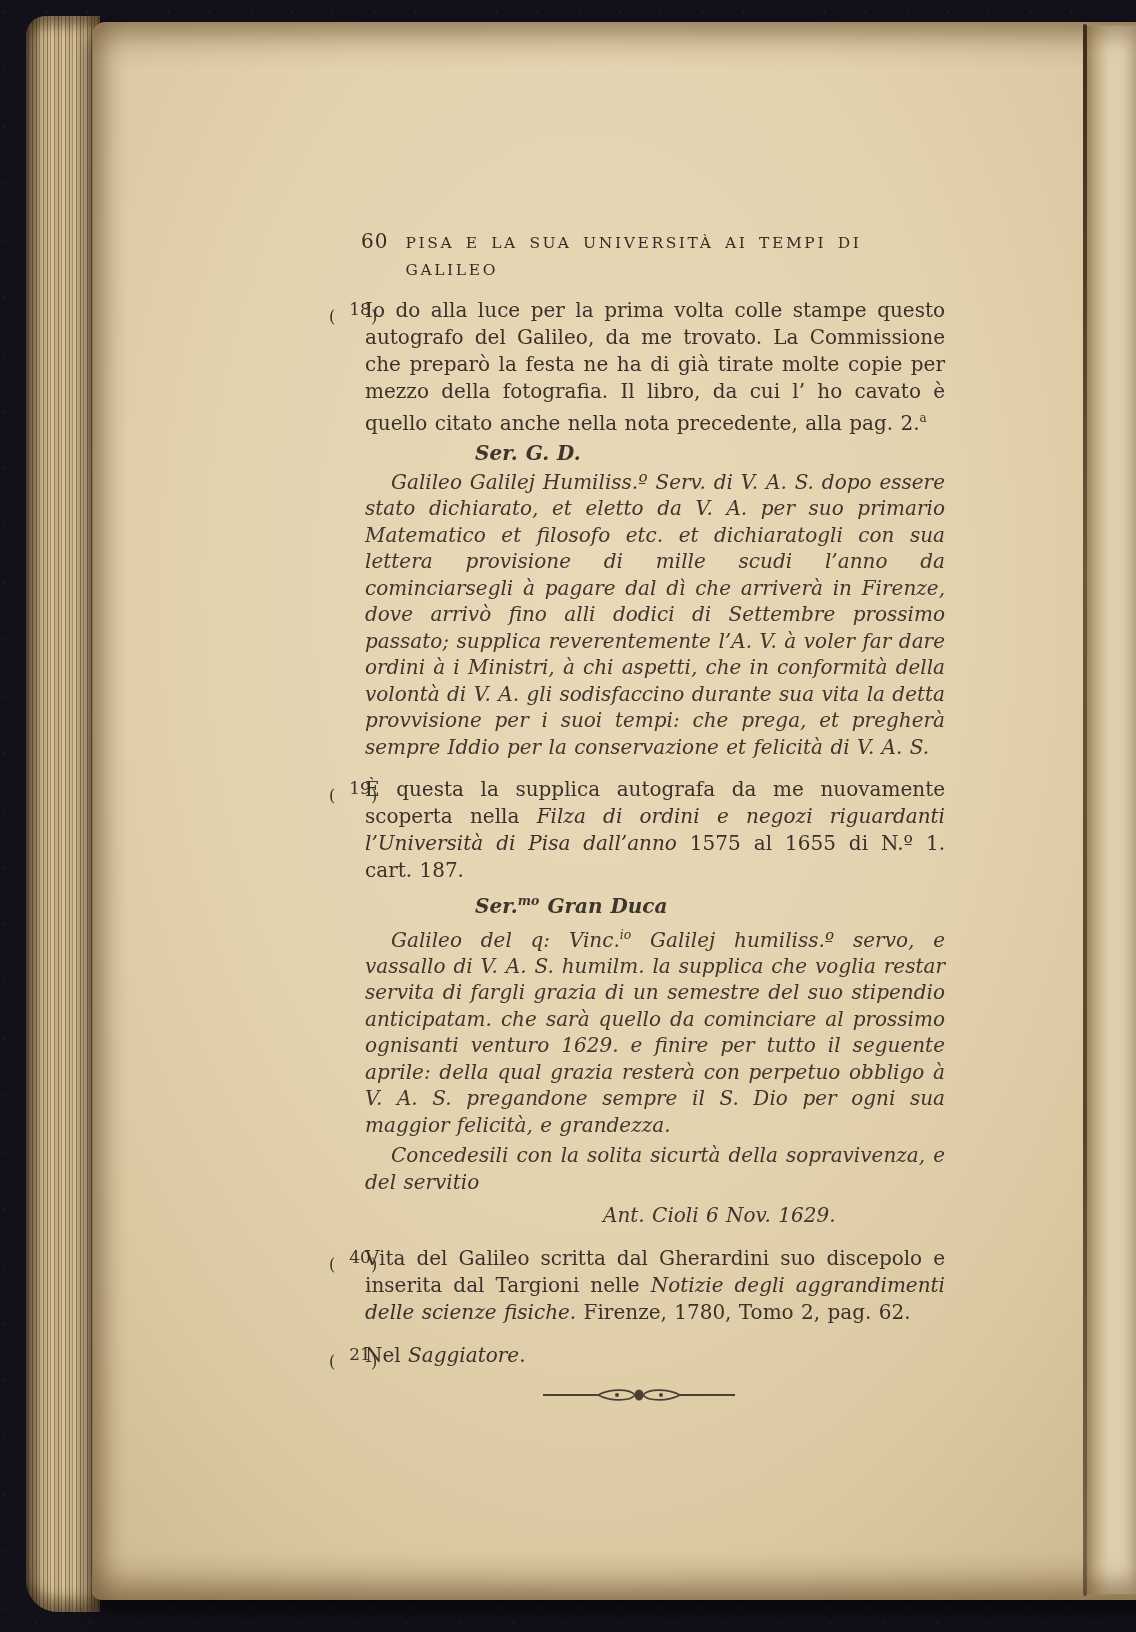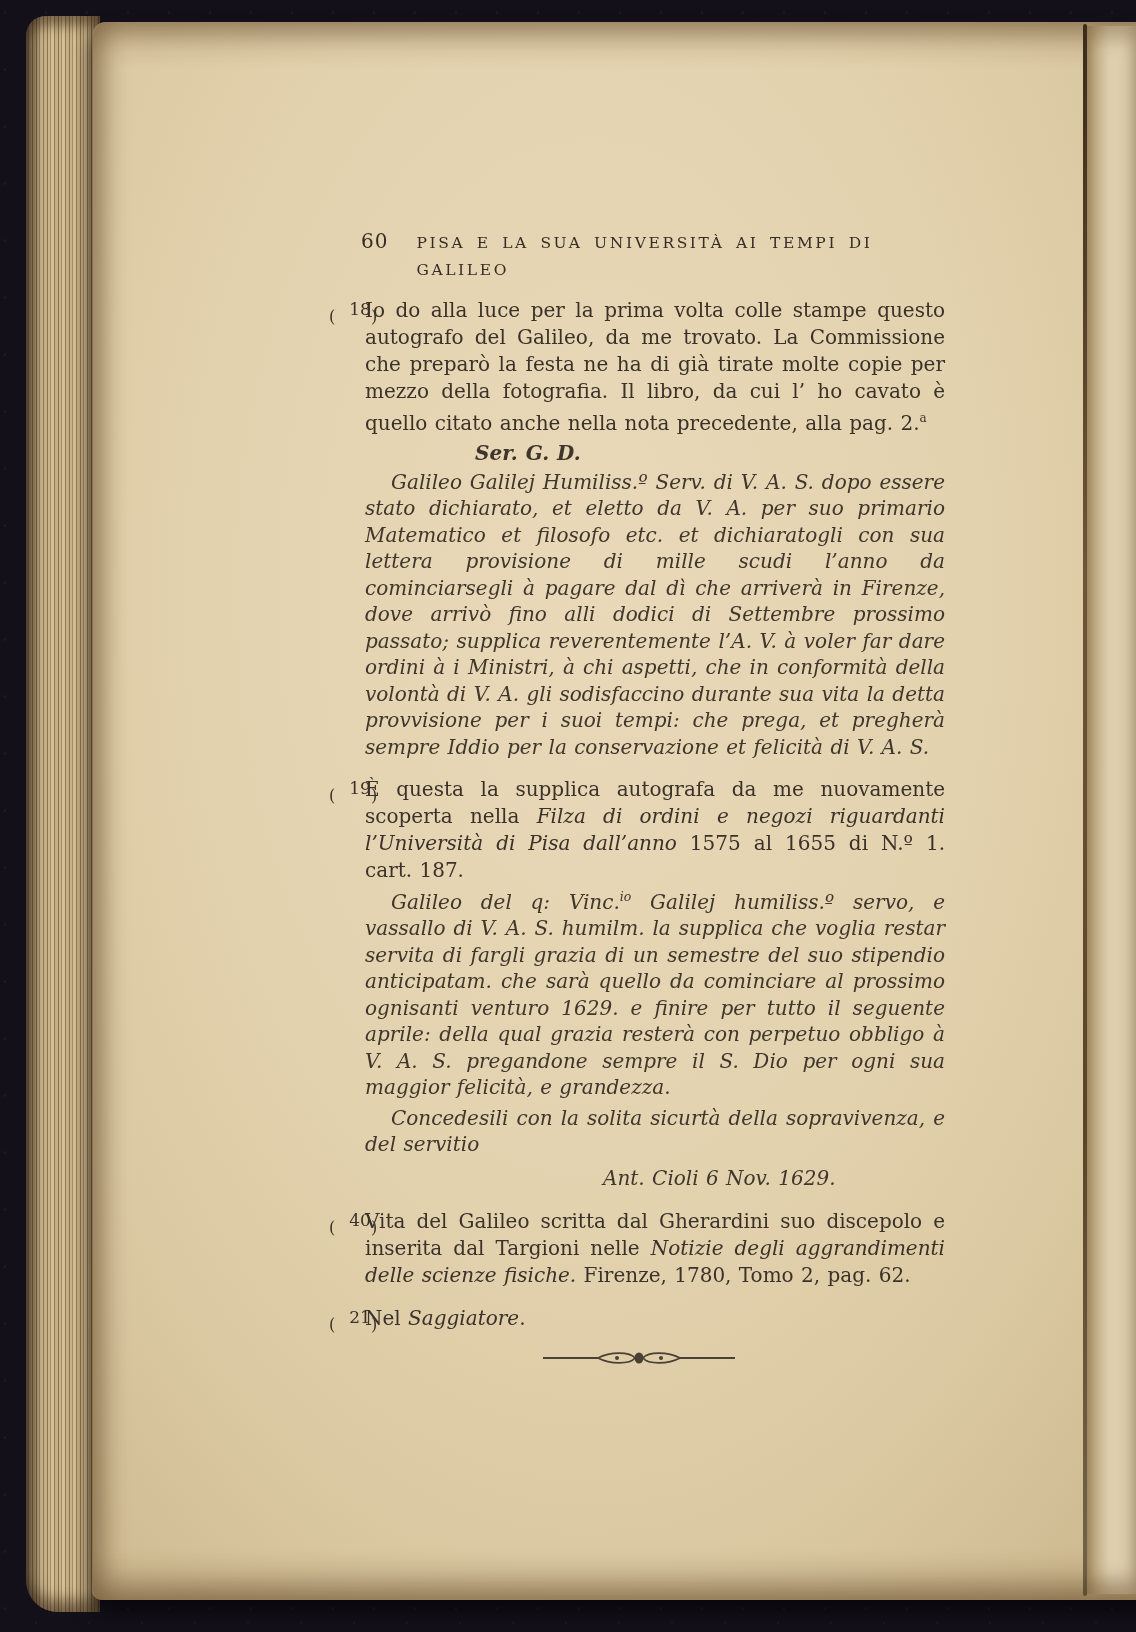--- a/index.html
+++ b/index.html
@@ -59,21 +59,21 @@
     position:absolute; left:240px; top:206px; width:612px;
     color:#3a322a; font-size:20px; line-height:27px;
     text-align:justify; word-spacing:1px;
   }
 
   .running-header {
     display:flex; align-items:baseline; margin-bottom:13px; margin-left:28px;
     text-align:left; color:#352d25;
   }
   .pagenum { font-size:20px; letter-spacing:1px; }
-  .title   { font-size:15.5px; letter-spacing:2.6px; margin-left:28px; word-spacing:4px; }
+  .title   { font-size:15.5px; letter-spacing:2.6px; margin-left:17px; word-spacing:4px; }
 
   .fn { position:relative; padding-left:32px; }
   .fn + .fn, .gap { margin-top:16px; }
   .fn-marker {
     position:absolute; left:-4px; top:0; font-size:16px; letter-spacing:0;
     white-space:nowrap;
   }
   .fn-marker sup { font-size:17px; position:relative; top:-1px;margin-left:14px; }
   sup.ord { font-size:12px; }
   .fn i { font-style:italic; }
@@ -115,20 +115,21 @@
     </p>
 
     <p class="salutation">Ser. G. D.</p>
 
     <p class="letter">Galileo Galilej Humiliss.º Serv. di V. A. S. dopo essere stato dichiarato, et eletto da V. A. per suo primario Matematico et filosofo etc. et dichiaratogli con sua lettera provisione di mille scudi l’anno da cominciarsegli à pagare dal dì che arriverà in Firenze, dove arrivò fino alli dodici di Settembre prossimo passato; supplica reverentemente l’A. V. à voler far dare ordini à i Ministri, à chi aspetti, che in conformità della volontà di V. A. gli sodisfaccino durante sua vita la detta provvisione per i suoi tempi: che prega, et pregherà sempre Iddio per la conservazione et felicità di V. A. S.</p>
 
     <p class="fn gap">
       <span class="fn-marker"><span>(</span><sup>19</sup><span>)</span></span><span>È questa la supplica autografa da me nuovamente scoperta nella </span><i>Filza di ordini e negozi riguardanti l’Università di Pisa dall’anno</i><span> 1575 al 1655 di N.º 1. cart. 187.</span>
     </p>
 
+    <p class="salutation"><span>Ser.</span><sup>mo</sup><span> Gran Duca</span></p>
 
     <p class="letter"><span>Galileo del q: Vinc.</span><sup>io</sup><span> Galilej humiliss.º servo, e vassallo di V. A. S. humilm. la supplica che voglia restar servita di fargli grazia di un semestre del suo stipendio anticipatam. che sarà quello da cominciare al prossimo ognisanti venturo 1629. e finire per tutto il seguente aprile: della qual grazia resterà con perpetuo obbligo à V. A. S. pregandone sempre il S. Dio per ogni sua maggior felicità, e grandezza.</span></p>
 
     <p class="letter grant">Concedesili con la solita sicurtà della sopravivenza, e del servitio</p>
 
     <p class="signature">Ant. Cioli 6 Nov. 1629.</p>
 
     <p class="fn gap">
       <span class="fn-marker"><span>(</span><sup>40</sup><span>)</span></span><span>Vita del Galileo scritta dal Gherardini suo discepolo e inserita dal Targioni nelle </span><i>Notizie degli aggrandimenti delle scienze fisiche.</i><span> Firenze, 1780, Tomo 2, pag. 62.</span>
     </p>

